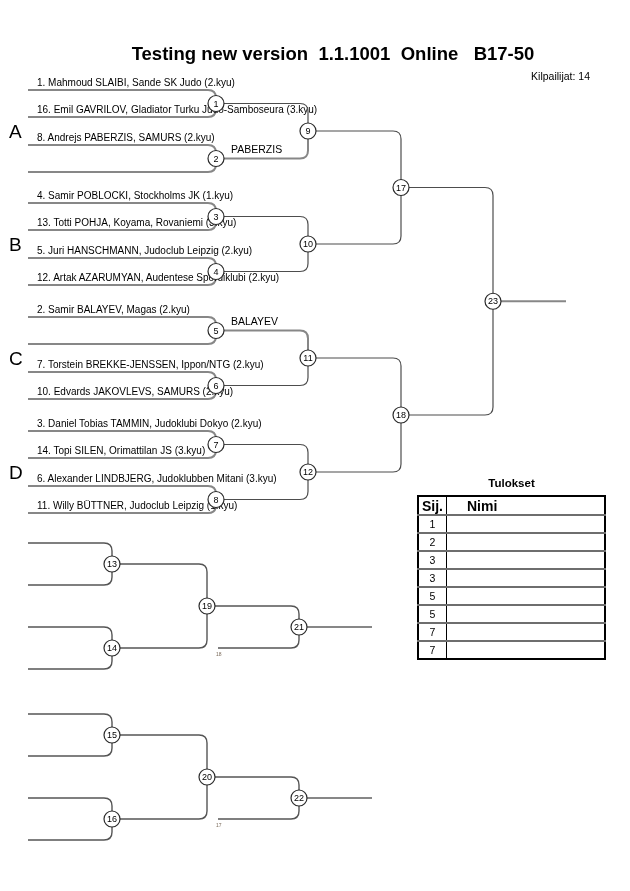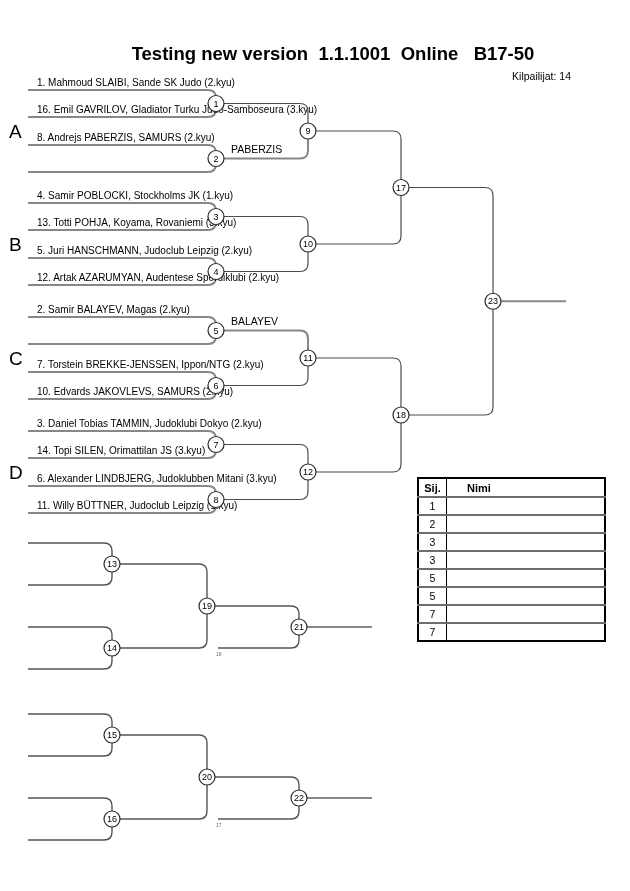--- a/index.html
+++ b/index.html
@@ -1,36 +1,36 @@
 <!DOCTYPE html>
 <html><head>
 <meta charset="utf-8">
 <style>
   html,body{margin:0;padding:0;background:#fff;}
   .page{position:relative;width:630px;height:891px;background:#fff;overflow:hidden;
         font-family:"Liberation Sans",sans-serif;color:#000;}
   .title{position:absolute;left:18px;top:43px;width:100%;text-align:center;
          font-size:18.5px;font-weight:bold;white-space:pre;letter-spacing:0;}
-  .participants{position:absolute;top:70px;right:59px;font-size:10.5px;}
+  .participants{position:absolute;top:70px;right:40px;font-size:10.5px;}
   #bracket-svg{position:absolute;left:0;top:0;}
   .pname{font-size:10px;}
   .adv{font-size:10.5px;}
   .grp{font-size:19px;}
   .mnum{font-size:9px;text-anchor:middle;}
   .feeder{font-size:5px;fill:#7a6a5a;}
   .pl{stroke:#878787;stroke-width:2;fill:none;}
   .th{stroke:#4d4d4d;stroke-width:1.2;fill:none;}
   .rl{stroke:#555;stroke-width:1.4;fill:none;}
   .wn{stroke:#878787;stroke-width:2;fill:none;}
   .mc{fill:#fff;stroke:#2b2b2b;stroke-width:1.2;}
   .results{position:absolute;left:417px;top:477px;width:189px;}
   .results-title{font-size:11.5px;font-weight:bold;text-align:center;margin:0 0 6px 0;}
   table.res{border-collapse:collapse;width:100%;border:2.5px solid #000;table-layout:fixed;}
   .res th,.res td{border-top:2px solid #6e6e6e;font-size:10.5px;height:16px;padding:0;margin:0;}
-  .res th{border-top:none;font-weight:bold;font-size:11px;height:17px;margin-left:43px;}
+  .res th{border-top:none;font-weight:bold;font-size:14px;height:17px;margin-left:43px;}
   .res .c-place{width:27px;border-right:1.5px solid #000;text-align:center;}
   .res .c-name{text-align:left;padding-left:20px;}
 </style>
 </head>
 <body>
 
 <div class="page">
   <div class="title">Testing new version  1.1.1001  Online   B17-50</div>
   <div class="participants">Kilpailijat: 14</div>
 
@@ -148,20 +148,21 @@
       <text x="112" y="738.2" class="mnum">15</text>
       <circle cx="112" cy="819" r="8" class="mc"></circle>
       <text x="112" y="822.2" class="mnum">16</text>
       <circle cx="207" cy="777" r="8" class="mc"></circle>
       <text x="207" y="780.2" class="mnum">20</text>
       <circle cx="299" cy="798" r="8" class="mc"></circle>
       <text x="299" y="801.2" class="mnum">22</text>
     </svg>
 
   <div class="results">
+    <div class="results-title">Tulokset</div>
     <table class="res">
       <thead>
         <tr>
           <th class="c-place">Sij.</th>
           <th class="c-name">Nimi</th>
         </tr>
       </thead>
       <tbody>
           <tr>
             <td class="c-place">1</td>

